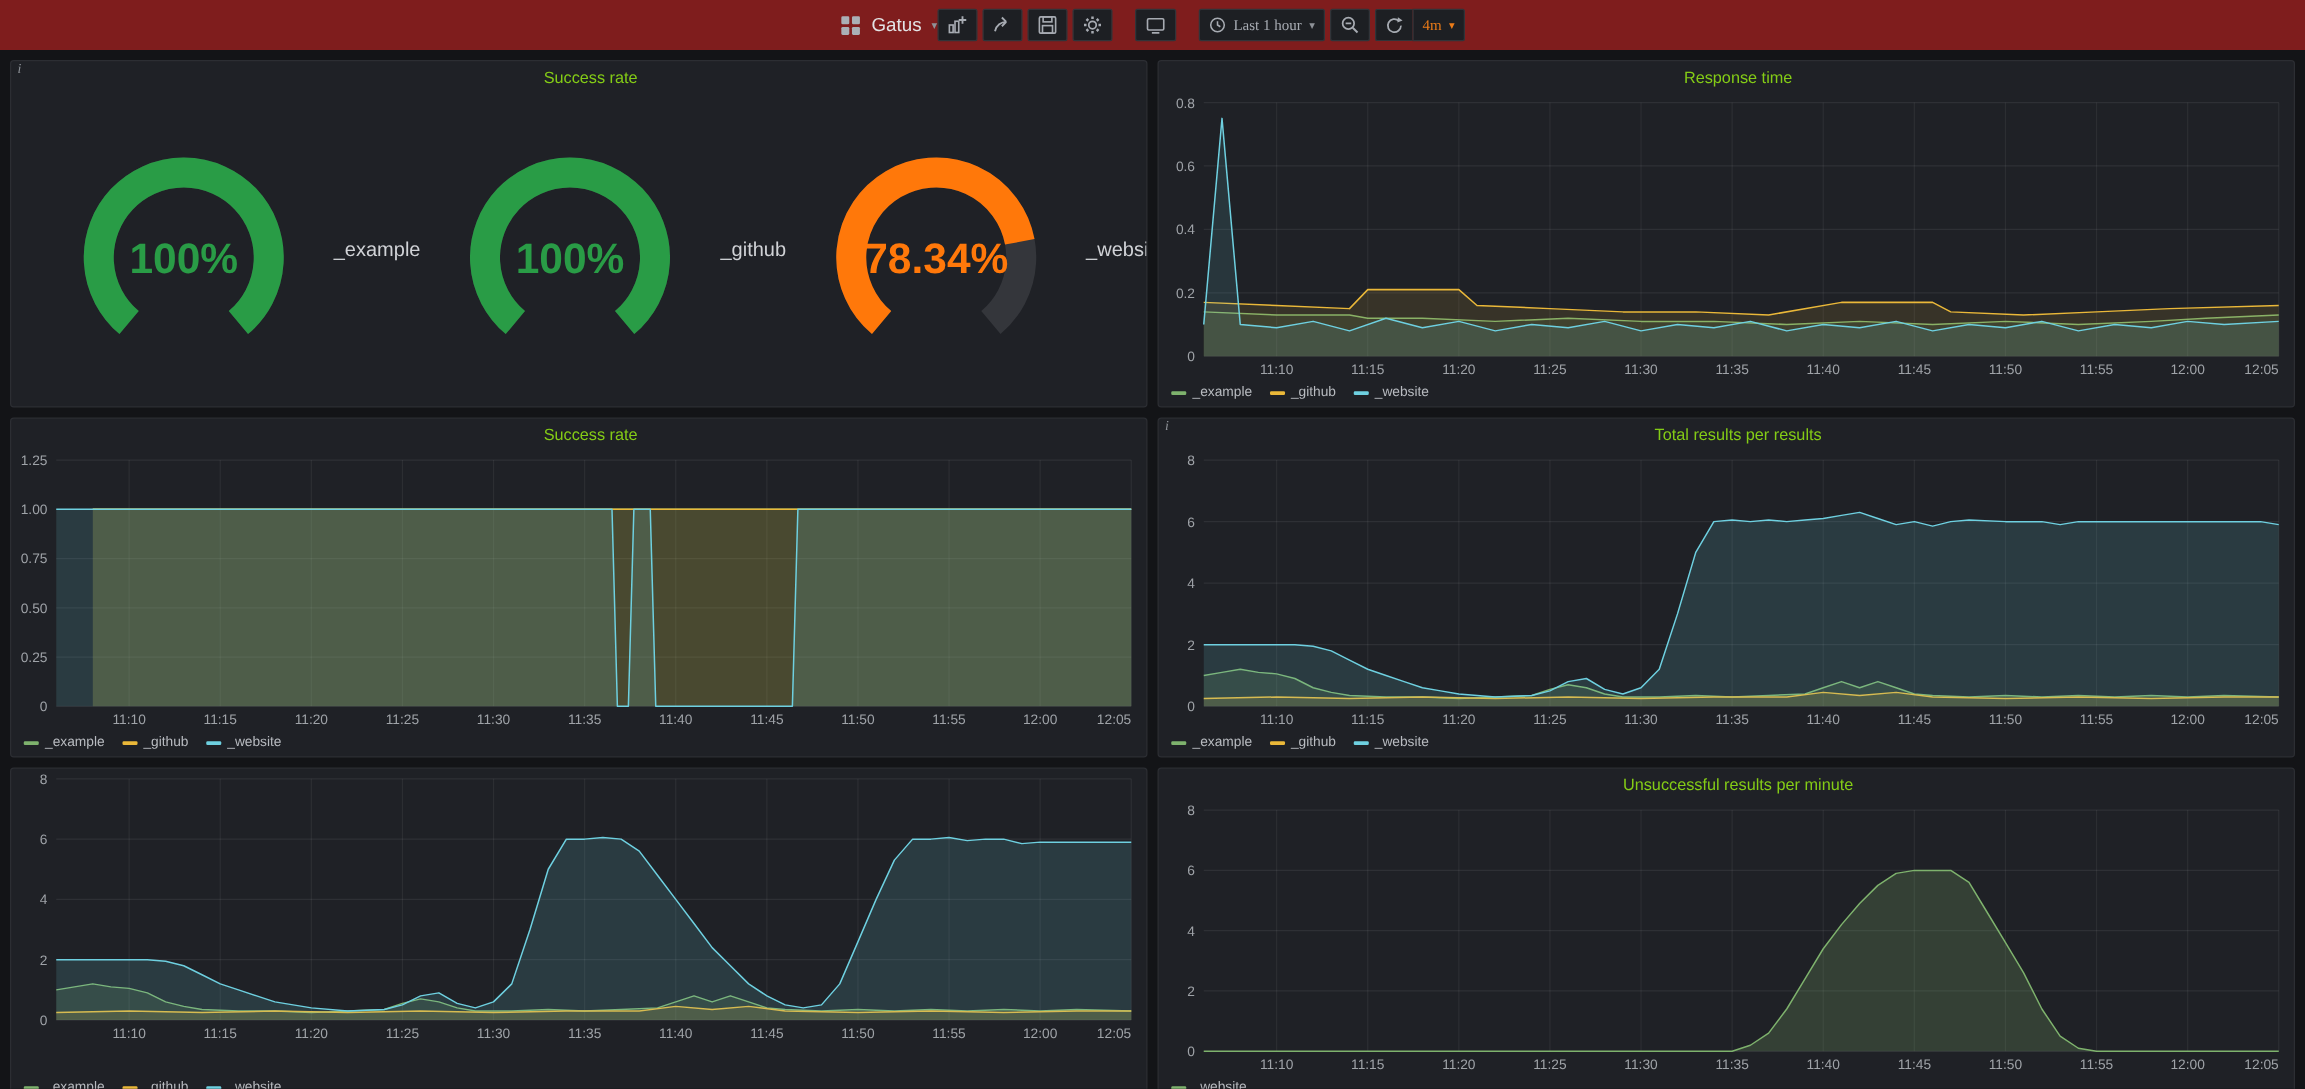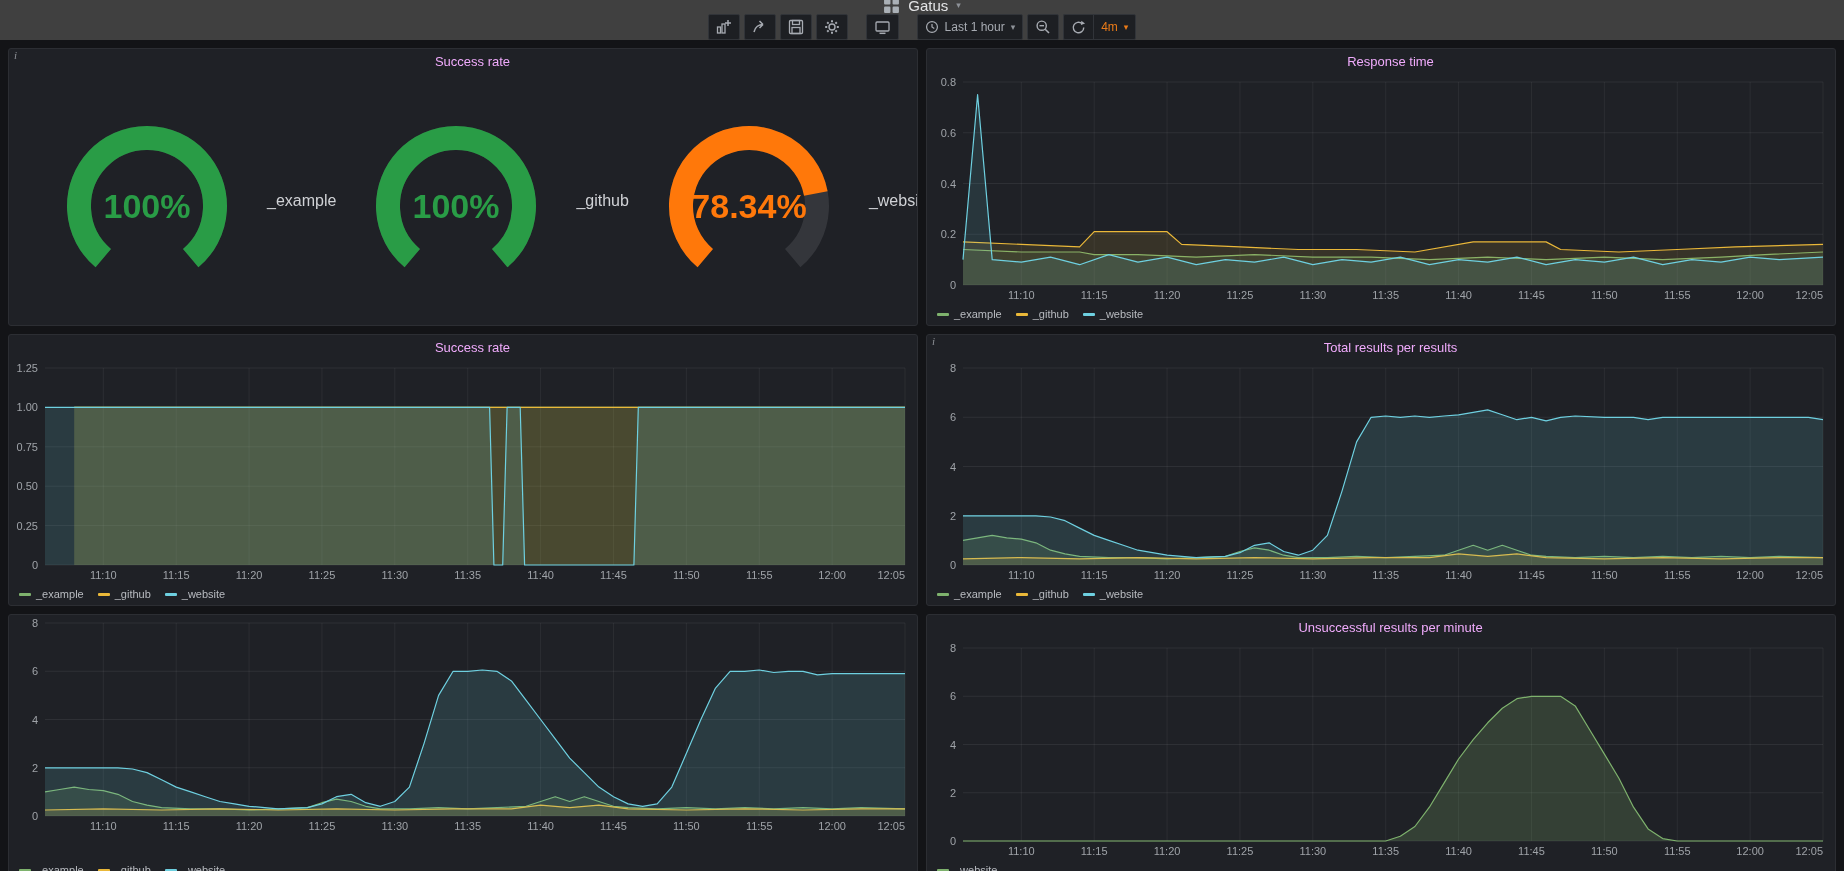--- a/index.html
+++ b/index.html
@@ -5,52 +5,51 @@
   * { box-sizing: border-box; }
   html, body { margin: 0; padding: 0; }
   body {
     width: 1844px; height: 871px; overflow: hidden;
     background: #131417;
     font-family: "Liberation Sans", sans-serif;
     color: #d8d9da;
   }
   
   .nav {
-    height: 40px; background: #404040;
-    display: flex; align-items: center; justify-content: flex-end;
+    height: 40px; background: #7f1d1d;
+    display: flex; align-items: center; justify-content: center;
     padding: 0 12px;
-    flex-direction: column;
   }
   .nav-left { display: flex; align-items: center; gap: 8px; }
   .nicon { display: inline-flex; align-items: center; justify-content: center; cursor: pointer; }
   .dash-title { font-size: 15px; color: #e3e4e6; cursor: pointer; }
   .caret { color: #8e9298; font-size: 9px; line-height: 1; }
   .nav-right { display: flex; align-items: center; gap: 4px; }
   .gap { width: 10px; }
   .nbtn {
     height: 26px; min-width: 28px;
     display: inline-flex; align-items: center; justify-content: center; gap: 6px;
     background: #1d1f23; border: 1px solid #313439; border-radius: 2px;
     padding: 0 7px; color: #a7abb2; font-size: 12px; cursor: pointer;
-    font-family: Liberation Sans, sans-serif;
+    font-family: Liberation Serif, serif;
   }
   .ngroup { display: inline-flex; }
   .ngroup .nbtn:first-child { border-right: 0; border-radius: 2px 0 0 2px; }
   .ngroup .nbtn:last-child { border-radius: 0 2px 2px 0; }
   .orange, .orange .caret { color: #eb7b18; }
   
   .grid { display: grid; grid-template-columns: 1fr 1fr; gap: 8px; padding: 8px; }
   .panel {
     position: relative; background: #1f2126; border: 1px solid #2c2e33; border-radius: 3px;
     display: flex; flex-direction: column; overflow: hidden;
   }
   .row1 { height: 278px; } .row2 { height: 272px; } .row3 { height: 268px; }
   .panel > header {
     height: 25px; line-height: 25px; flex: 0 0 25px; text-align: center;
-    font-size: 13px; font-weight: 500; color: #f0abfc; cursor: pointer; padding-left: 19px;
+    font-size: 13px; font-weight: 500; color: #84cc16; cursor: pointer; padding-left: 19px;
   }
   .info {
     position: absolute; top: 0; left: 5px; z-index: 2;
     font-size: 11px; color: #8e9298; cursor: pointer;
     font-family: "Liberation Serif", serif; font-style: italic;
   }
   .plot { flex: 1 1 auto; min-height: 0; }
   .legend {
     flex: 0 0 22px; display: flex; align-items: center; gap: 14px;
     padding: 0 10px; font-size: 11px; color: #b8bbc0;

